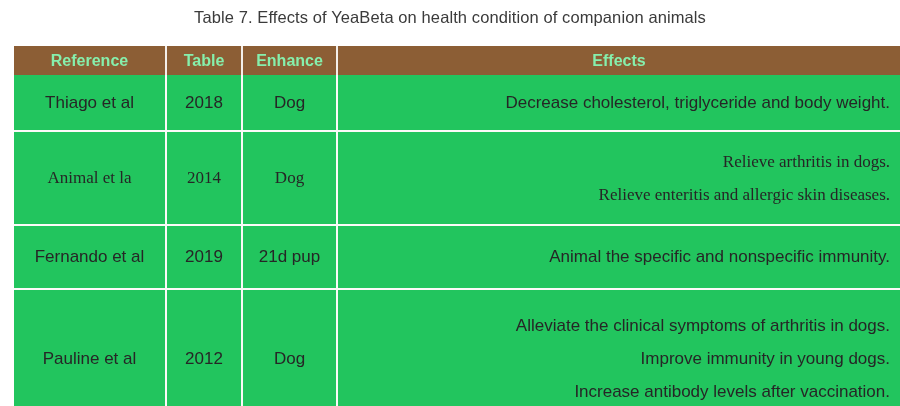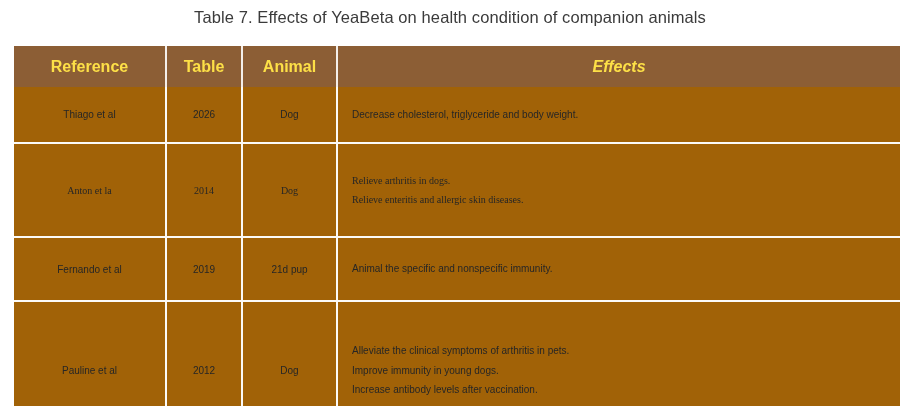--- a/index.html
+++ b/index.html
@@ -42,41 +42,41 @@
     width: 886px;
     table-layout: fixed;
   }
   table.data-table col.c-ref   { width: 152px; }
   table.data-table col.c-year  { width: 76px; }
   table.data-table col.c-anim  { width: 95px; }
   table.data-table col.c-eff   { width: 563px; }
 
   thead th {
     background: #8C5E35;
-    color: #fde047;
+    color: #86efac;
     font-size: 16px;
     font-weight: 700;
     height: 29px;
     text-align: center;
     vertical-align: middle;
     border-right: 2px solid #f4efea;
-    padding: 6px;
+    padding: 0;
   }
-  thead th:last-child { border-right: none; font-style: italic; }
+  thead th:last-child { border-right: none; }
 
   tbody td {
-    background: #a16207;
+    background: #22c55e;
     color: #262626;
-    font-size: 10px;
+    font-size: 17px;
     border-right: 2px solid #fbfaf8;
     border-bottom: 2px solid #fbfaf8;
     padding: 0;
     vertical-align: middle;
   }
-  tbody td:last-child { border-right: none; }
+  tbody td:last-child { border-right: none; text-align: right; }
   tbody tr:last-child td { border-bottom: none; }
 
   td.cell-center {
     text-align: center;
   }
   td.cell-effects {
     text-align: left;
     padding: 6px 10px 6px 14px;
   }
   .eff-line {
@@ -101,37 +101,37 @@
       <colgroup>
         <col class="c-ref">
         <col class="c-year">
         <col class="c-anim">
         <col class="c-eff">
       </colgroup>
       <thead>
         <tr>
           <th>Reference</th>
           <th>Table</th>
-          <th>Animal</th>
+          <th>Enhance</th>
           <th>Effects</th>
         </tr>
       </thead>
       <tbody>
 
         <tr class="row-h1">
           <td class="cell-center">Thiago et al</td>
-          <td class="cell-center">2026</td>
+          <td class="cell-center">2018</td>
           <td class="cell-center">Dog</td>
           <td class="cell-effects">
             <span class="eff-line">Decrease cholesterol, triglyceride and body weight.</span>
           </td>
         </tr>
 
         <tr class="row-h2">
-          <td class="cell-center">Anton et la</td>
+          <td class="cell-center">Animal et la</td>
           <td class="cell-center">2014</td>
           <td class="cell-center">Dog</td>
           <td class="cell-effects">
             <span class="eff-line">Relieve arthritis in dogs.</span>
             <span class="eff-line">Relieve enteritis and allergic skin diseases.</span>
           </td>
         </tr>
 
         <tr class="row-h3">
           <td class="cell-center">Fernando et al</td>
@@ -140,21 +140,21 @@
           <td class="cell-effects">
             <span class="eff-line">Animal the specific and nonspecific immunity.</span>
           </td>
         </tr>
 
         <tr class="row-h4">
           <td class="cell-center">Pauline et al</td>
           <td class="cell-center">2012</td>
           <td class="cell-center">Dog</td>
           <td class="cell-effects">
-            <span class="eff-line">Alleviate the clinical symptoms of arthritis in pets.</span>
+            <span class="eff-line">Alleviate the clinical symptoms of arthritis in dogs.</span>
             <span class="eff-line">Improve immunity in young dogs.</span>
             <span class="eff-line">Increase antibody levels after vaccination.</span>
           </td>
         </tr>
 
       </tbody>
     </table>
   </div>
 
 </div>

